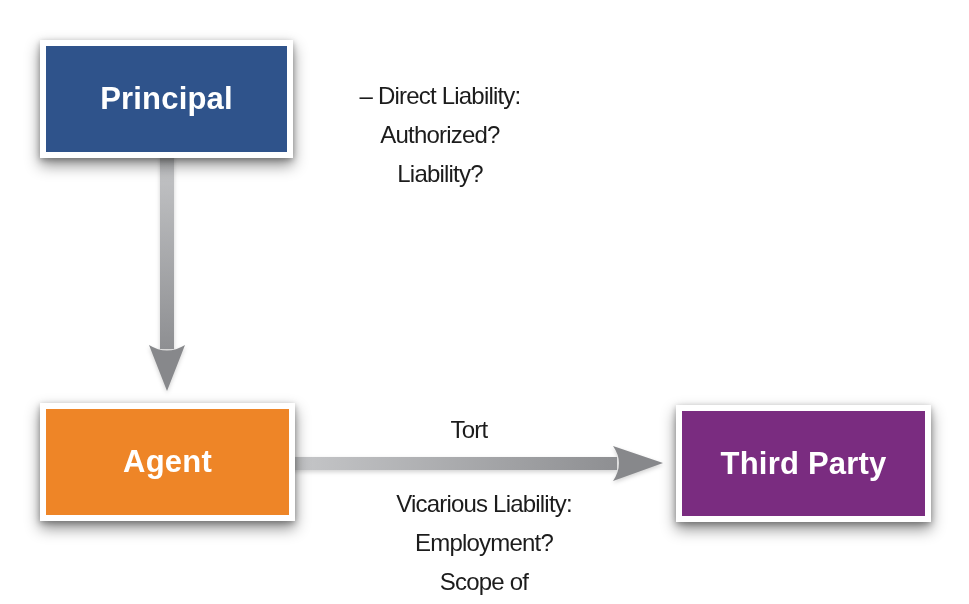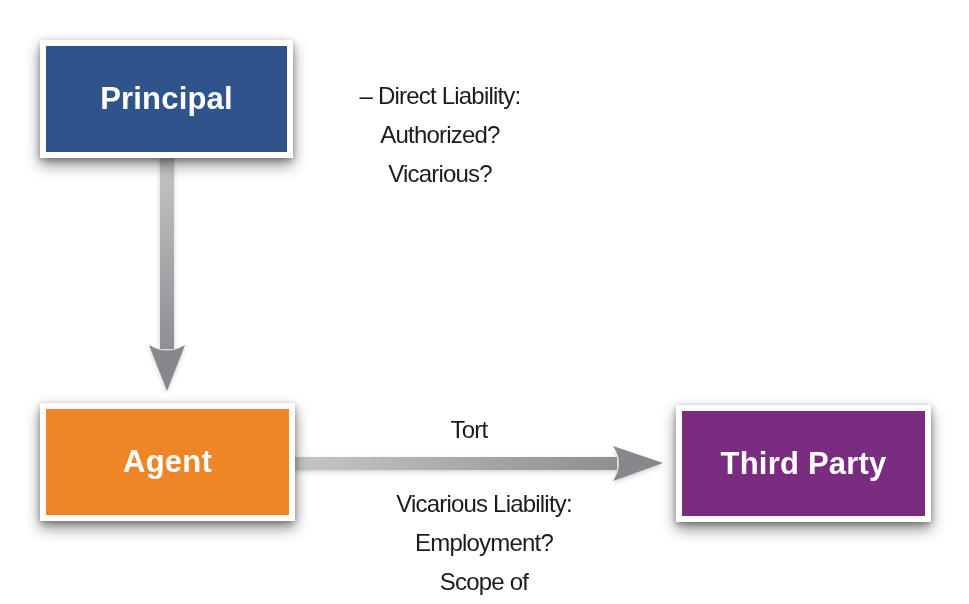--- a/index.html
+++ b/index.html
@@ -98,21 +98,21 @@
 
   <div id="node-third-party" class="node">
     <div class="node-inner" style="background-color: rgb(122, 44, 128);">
       <span class="node-label" style="color: rgb(255, 255, 255);">Third Party</span>
     </div>
   </div>
 
   <div id="annotation-direct" class="annotation" style="color: rgb(28, 28, 28);">
     <div>– Direct Liability:</div>
     <div>Authorized?</div>
-    <div>Vicarious?</div>
+    <div>Liability?</div>
   </div>
 
   <div id="annotation-tort" class="annotation" style="color: rgb(28, 28, 28);">Tort</div>
 
   <div id="annotation-vicarious" class="annotation" style="color: rgb(28, 28, 28);">
     <div>Vicarious Liability:</div>
     <div>Employment?</div>
     <div>Scope of</div>
   </div>
 

